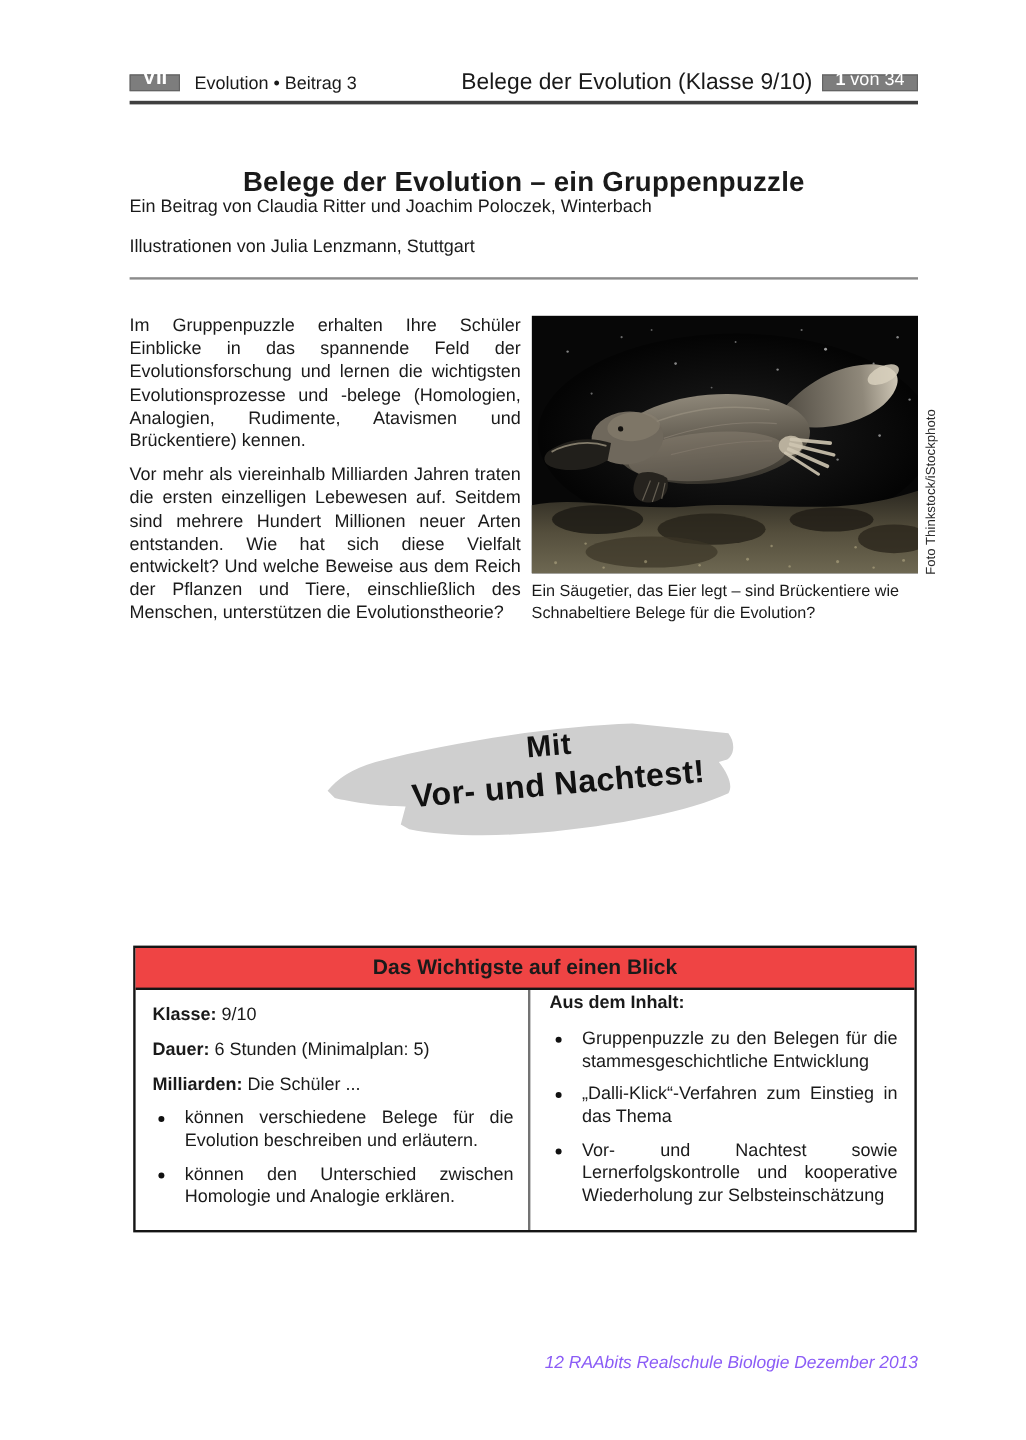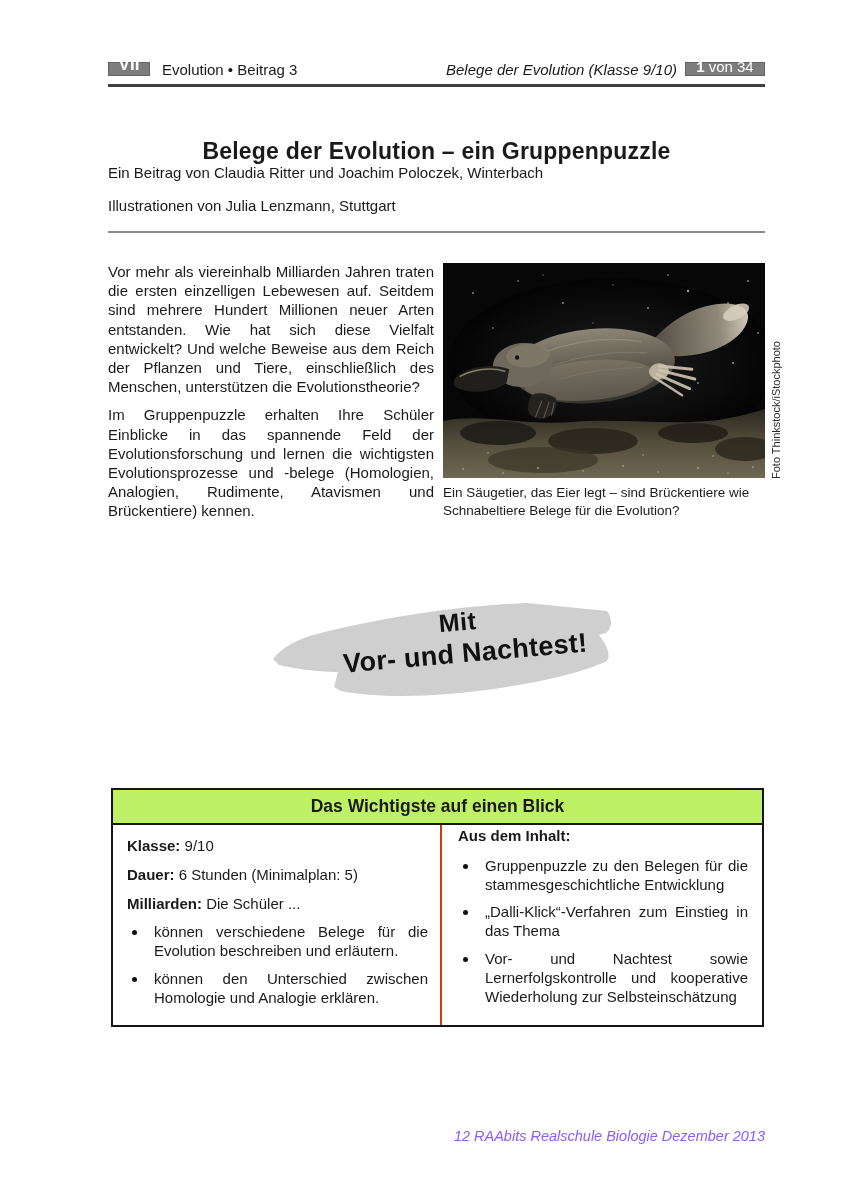--- a/index.html
+++ b/index.html
@@ -20,21 +20,21 @@
     height:14px;background:#7d7d7d;border:1px solid #636363;
     color:#ffffff;font-weight:bold;
     display:flex;align-items:flex-end;justify-content:center;
     box-sizing:border-box;
   }
   .badge-section{width:42px;font-size:17px;}
   .badge-page{width:80px;font-size:15px;font-weight:normal;gap:4px;}
   .badge-page .num{font-weight:bold;}
   .hdr-topic{margin-left:12px;font-size:15px;}
   .hdr-spacer{flex:1;}
-  .hdr-right{font-size:15px;margin-right:8px;font-style:italic;}
+  .hdr-right{font-size:19px;margin-right:8px;}
   .hdr-rule{
     position:absolute;left:108px;top:84px;width:657px;height:3px;background:#3f3f3f;
   }
   
   .title{
     position:absolute;left:108px;top:118px;width:657px;
     text-align:center;font-size:23px;font-weight:bold;letter-spacing:0.2px;margin-top:20px;
   }
   .byline{position:absolute;left:108px;font-size:15px;}
   .byline1{top:164px;}
@@ -74,28 +74,28 @@
     text-align:center;font-weight:bold;color:#111111;
   }
   .bl1{display:block;font-size:25px;margin-left:32px;letter-spacing:0.5px;}
   .bl2{display:block;font-size:27px;margin-top:2px;margin-left:42px;letter-spacing:0.3px;}
   
   .infobox{
     position:absolute;left:111px;top:788px;width:653px;
     border:2px solid #151515;box-sizing:border-box;background:#ffffff;
   }
   .infobox-title{
-    height:33px;line-height:33px;background:#bef264;
+    height:33px;line-height:33px;background:#ef4444;
     border-bottom:2px solid #151515;
     text-align:center;font-weight:bold;font-size:17.5px;
   }
   .infobox-body{display:flex;align-items:stretch;}
   .cell{box-sizing:border-box;font-size:15px;line-height:18.8px;}
   .cell-left{
-    width:329px;border-right:2px solid #c2410c;
+    width:329px;border-right:2px solid #737373;
     padding:12px 12px 8px 14px;
   }
   .cell-right{flex:1;padding:2px 14px 8px 16px;}
   .kv{margin-bottom:10px;}
   .lbl{font-weight:bold;}
   .bullet{display:flex;margin-bottom:9px;}
   .dot{
     flex:0 0 5px;width:5px;height:5px;border-radius:50%;
     background:#111111;margin:7px 17px 0 5px;
   }
@@ -125,22 +125,22 @@
     </div>
   </div>
   <div class="hdr-rule"></div>
 
   <h1 class="title">Belege der Evolution – ein Gruppenpuzzle</h1>
   <div class="byline byline2">Illustrationen von Julia Lenzmann, Stuttgart</div>
   <div class="byline byline1">Ein Beitrag von Claudia Ritter und Joachim Poloczek, Winterbach</div>
   <div class="rule-thin"></div>
 
   <div class="intro">
+    <p>Im Gruppenpuzzle erhalten Ihre Schüler Einblicke in das spannende Feld der Evolutionsforschung und lernen die wichtigsten Evolutionsprozesse und -belege (Homologien, Analogien, Rudimente, Atavismen und Brückentiere) kennen.</p>
     <p>Vor mehr als viereinhalb Milliarden Jahren traten die ersten einzelligen Lebewesen auf. Seitdem sind mehrere Hundert Millionen neuer Arten entstanden. Wie hat sich diese Vielfalt entwickelt? Und welche Beweise aus dem Reich der Pflanzen und Tiere, einschließlich des Menschen, unterstützen die Evolutionstheorie?</p>
-    <p>Im Gruppenpuzzle erhalten Ihre Schüler Einblicke in das spannende Feld der Evolutionsforschung und lernen die wichtigsten Evolutionsprozesse und -belege (Homologien, Analogien, Rudimente, Atavismen und Brückentiere) kennen.</p>
   </div>
 
   <div class="figure">
     <svg viewBox="0 0 322 215" width="322" height="215">
       <defs>
         <linearGradient id="floorG" x1="0" y1="0" x2="0" y2="1">
           <stop offset="0" stop-color="#2c2921"></stop>
           <stop offset="0.5" stop-color="#544e3c"></stop>
           <stop offset="1" stop-color="#6e6852"></stop>
         </linearGradient>

